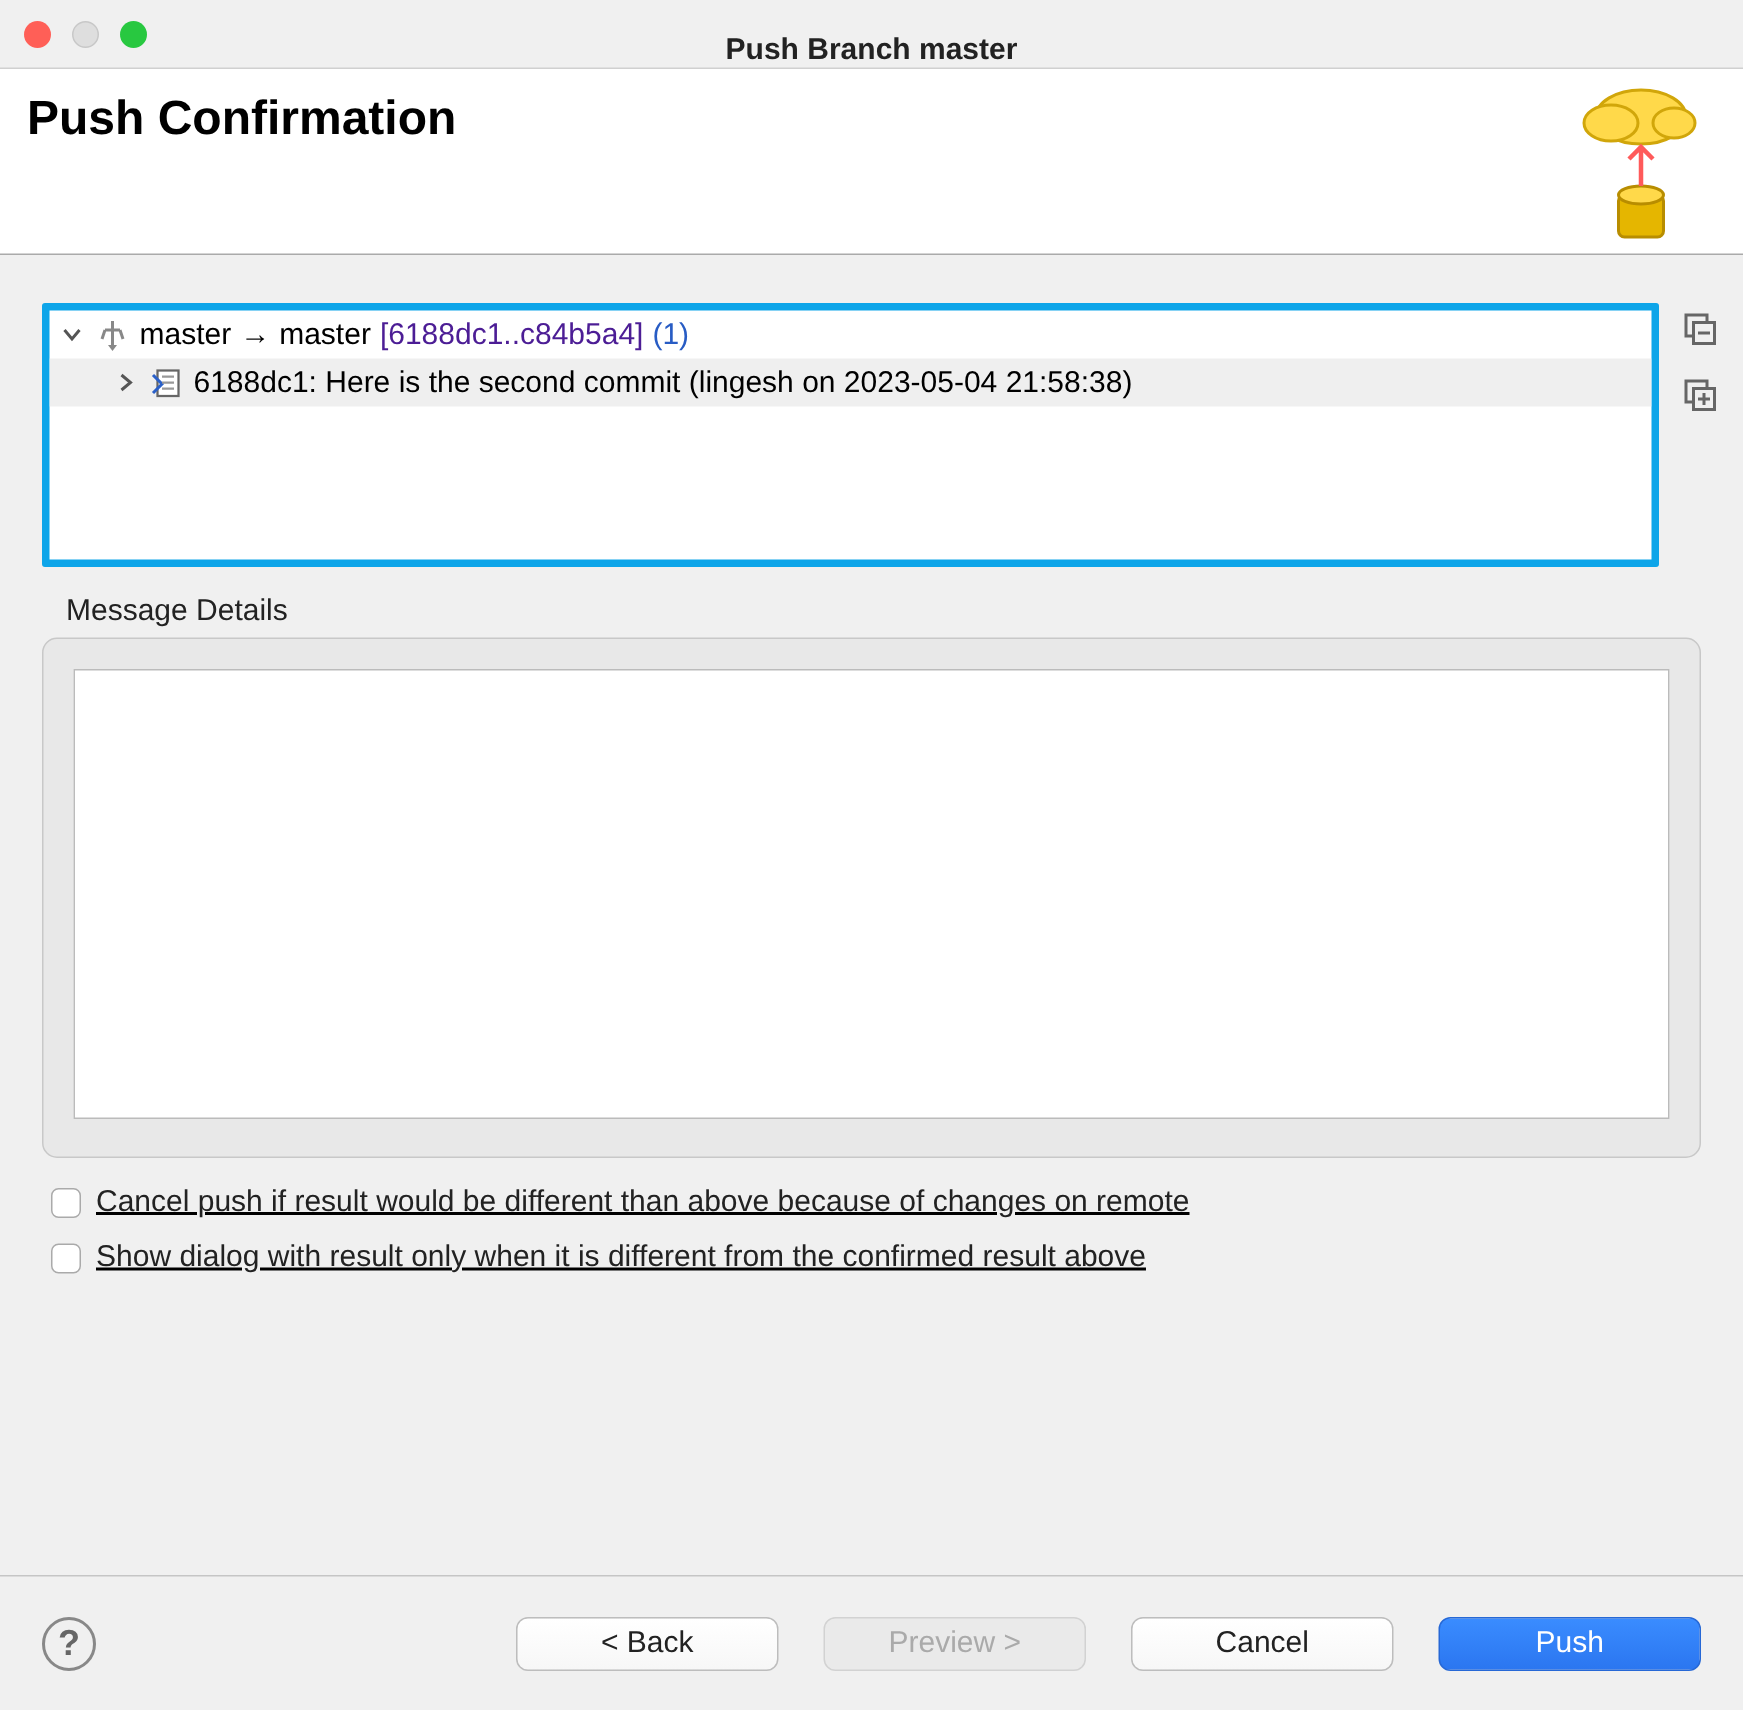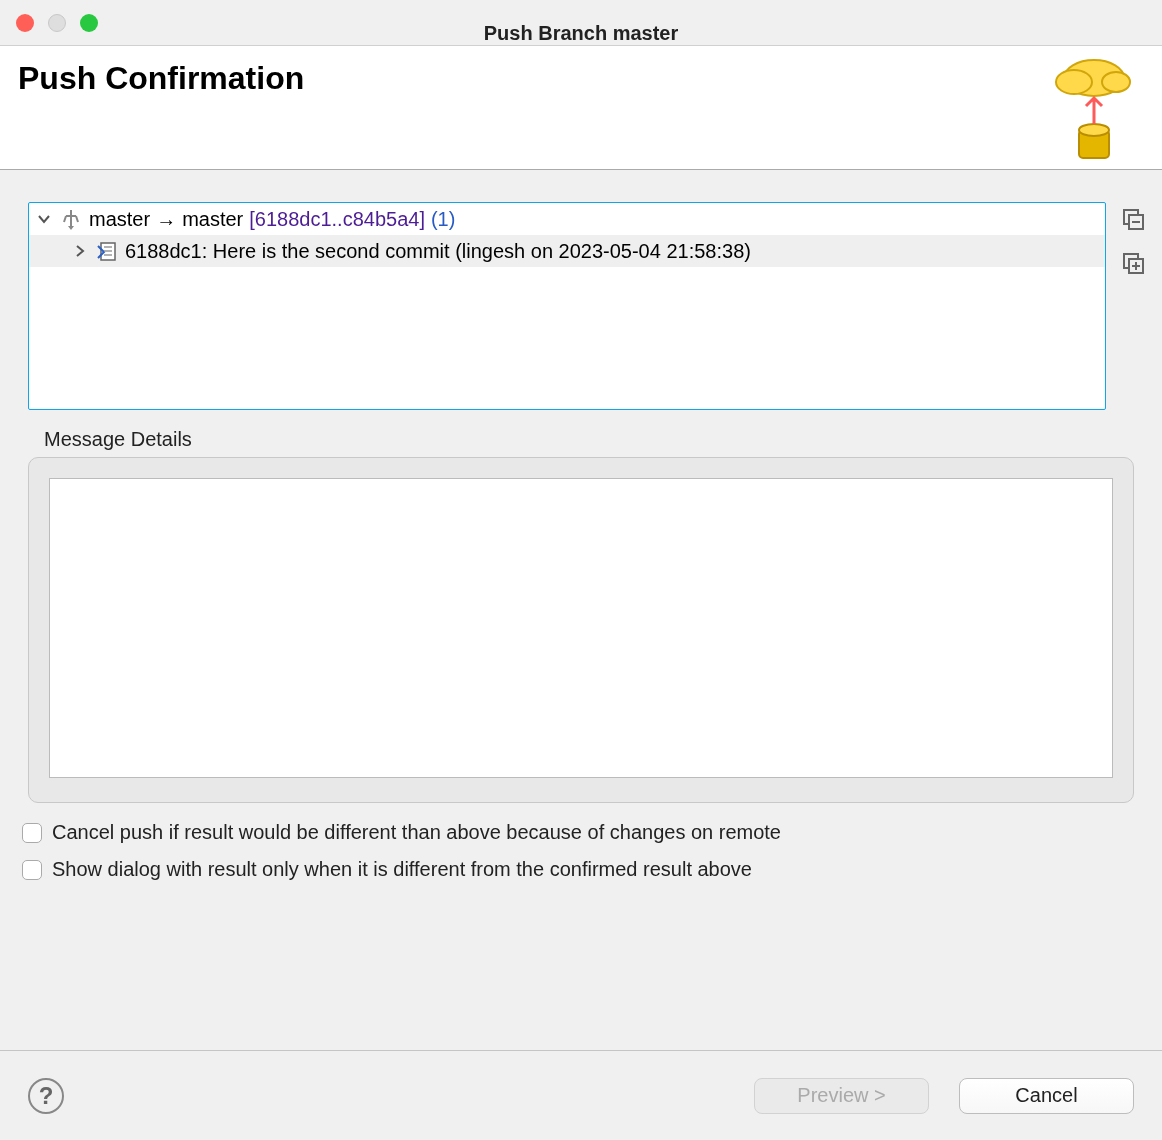--- a/index.html
+++ b/index.html
@@ -68,23 +68,23 @@
       padding: 0;
     }
     .tree-wrap {
       display: flex;
       padding: 32px 14px 0 28px;
       gap: 14px;
     }
     .tree-panel {
       flex: 1;
       background: #fff;
-      border: 1px solid #0ea5e9;
+      border: 5px solid #0ea5e9;
       border-radius: 2px;
-      height: 208px;
+      height: 176px;
       overflow: hidden;
     }
     .tree-row {
       display: flex;
       align-items: center;
       height: 32px;
       font-size: 20px;
       padding-left: 6px;
       gap: 6px;
       white-space: nowrap;
@@ -127,21 +127,22 @@
       background: #fff;
       border: 1px solid #bbb;
       height: 300px;
       width: 100%;
       resize: none;
       font-family: inherit;
       font-size: 18px;
       padding: 6px;
     }
     .check-rows {
-      padding: 18px 22px 0 22px;
+      padding: 18px 22px 0 34px;
+      text-decoration: underline;
     }
     .check-row {
       display: flex;
       align-items: center;
       gap: 10px;
       font-size: 20px;
       color: #222;
       margin-bottom: 14px;
     }
     .chk {
@@ -299,15 +300,17 @@
       <span>Show dialog with result only when it is different from the confirmed result above</span>
     </label>
   </div>
 </div>
 
 <div class="footer">
   <div class="help-btn">
     <span>?</span>
   </div>
   <div class="footer-spacer"></div>
+  <div class="btn">&lt; Back</div>
   <div class="btn disabled">Preview &gt;</div>
   <div class="btn">Cancel</div>
+  <div class="btn primary">Push</div>
 </div>
 
 </body></html>

